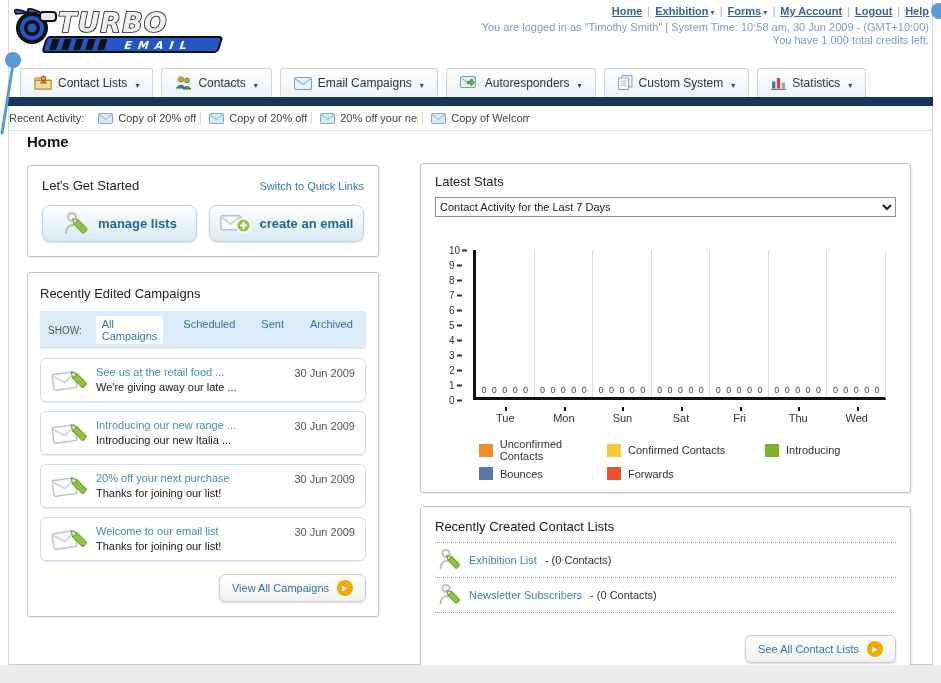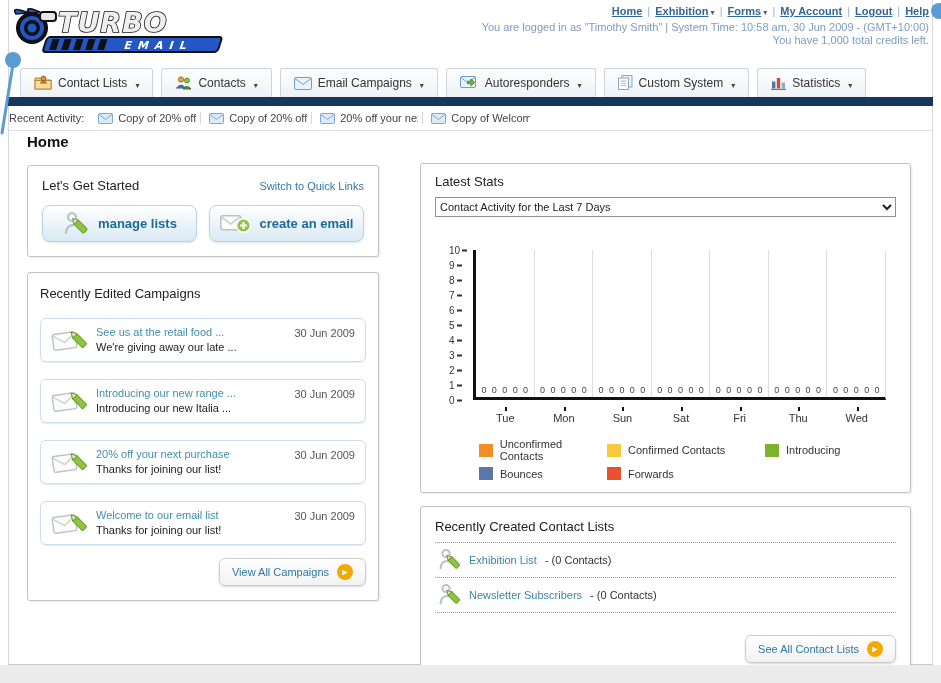--- a/index.html
+++ b/index.html
@@ -45,21 +45,21 @@
   .quick-link { color:#3377aa; cursor:pointer; }
   .gs-buttons { display:flex; gap:12px; }
   .big-btn { flex:1; height:37px; display:flex; align-items:center; justify-content:center; gap:9px; background:linear-gradient(#ffffff,#d9e9f4); border:1px solid #b9d3e6; border-radius:8px; box-shadow:0 1px 2px rgba(0,0,0,0.12); cursor:pointer; }
   .big-btn .lbl { font-size:13px; font-weight:bold; color:#1c6a96; }
 
   .campaigns-box { margin-top:15px; padding:13px 12px 14px 12px; }
   .show-bar { margin-top:10px; background:#dcebf8; padding:5px 8px; display:flex; align-items:center; gap:14px; }
   .show-label { color:#555; font-size:10px; }
   .filter-tab { color:#3377aa; cursor:pointer; padding:2px 6px; }
   .filter-tab.active { background:#fff; border-radius:2px; color:#3377aa; }
-  .campaign-card { margin-top:17px; border:1px solid #ccdeed; border-radius:6px; padding:6px 10px; display:flex; align-items:center; gap:9px; box-shadow:0 1px 1px rgba(150,180,210,0.25); cursor:pointer; }
+  .campaign-card { margin-top:9px; border:1px solid #ccdeed; border-radius:6px; padding:6px 10px; display:flex; align-items:center; gap:9px; box-shadow:0 1px 1px rgba(150,180,210,0.25); cursor:pointer; }
   .campaign-txt { flex:1; line-height:15px; }
   .campaign-title { color:#4090b0; cursor:pointer; }
   .campaign-sub { color:#222; }
   .campaign-date { color:#555; align-self:flex-start; margin-top:2px; }
   .view-all-row { margin-top:13px; display:flex; justify-content:flex-end; }
   .pill-btn { display:flex; align-items:center; gap:8px; background:linear-gradient(#ffffff,#f2f2f2); border:1px solid #cccccc; border-radius:6px; padding:5px 12px; box-shadow:0 1px 2px rgba(0,0,0,0.15); cursor:pointer; }
   .pill-btn .lbl { color:#2e77a5; }
   .orange-circle { width:16px; height:16px; border-radius:50%; background:#f5a800; color:#fff; font-size:9px; line-height:16px; text-align:center; }
 
   
@@ -277,20 +277,29 @@
                 <path d="M23.5 10 v7 M20 13.5 h7" stroke="#fff" stroke-width="2.2"></path>
               </svg>
             </span>
             <span class="lbl">create an email</span>
           </div>
         </div>
     </div>
 
     <div class="box campaigns-box">
       <div class="section-title">Recently Edited Campaigns</div>
+      <div class="show-bar">
+        <span class="show-label">SHOW:</span>
+        <span id="filter-tabs" style="display:flex;gap:14px;">
+            <span class="filter-tab active">All Campaigns</span>
+            <span class="filter-tab">Scheduled</span>
+            <span class="filter-tab">Sent</span>
+            <span class="filter-tab">Archived</span>
+          </span>
+      </div>
       <div id="campaign-list">
           <div class="campaign-card">
             <span class="icon" style="display: inline-flex; align-items: center;">
               <svg width="36" height="28" viewBox="0 0 36 28">
                 <g transform="rotate(-8 14 15)">
                   <rect x="2" y="7" width="23" height="16" rx="2" fill="#fcfcfc" stroke="#bcc1c6" stroke-width="1.4"></rect>
                   <path d="M2.5 8.5 L13.5 16.5 L24.5 8.5" fill="none" stroke="#ccd1d5" stroke-width="1.4"></path>
                 </g>
                 <g transform="rotate(135 26 12)">
                   <rect x="23" y="1" width="6" height="14" rx="1.2" fill="#8cc63f" stroke="#6b9e2a"></rect>

